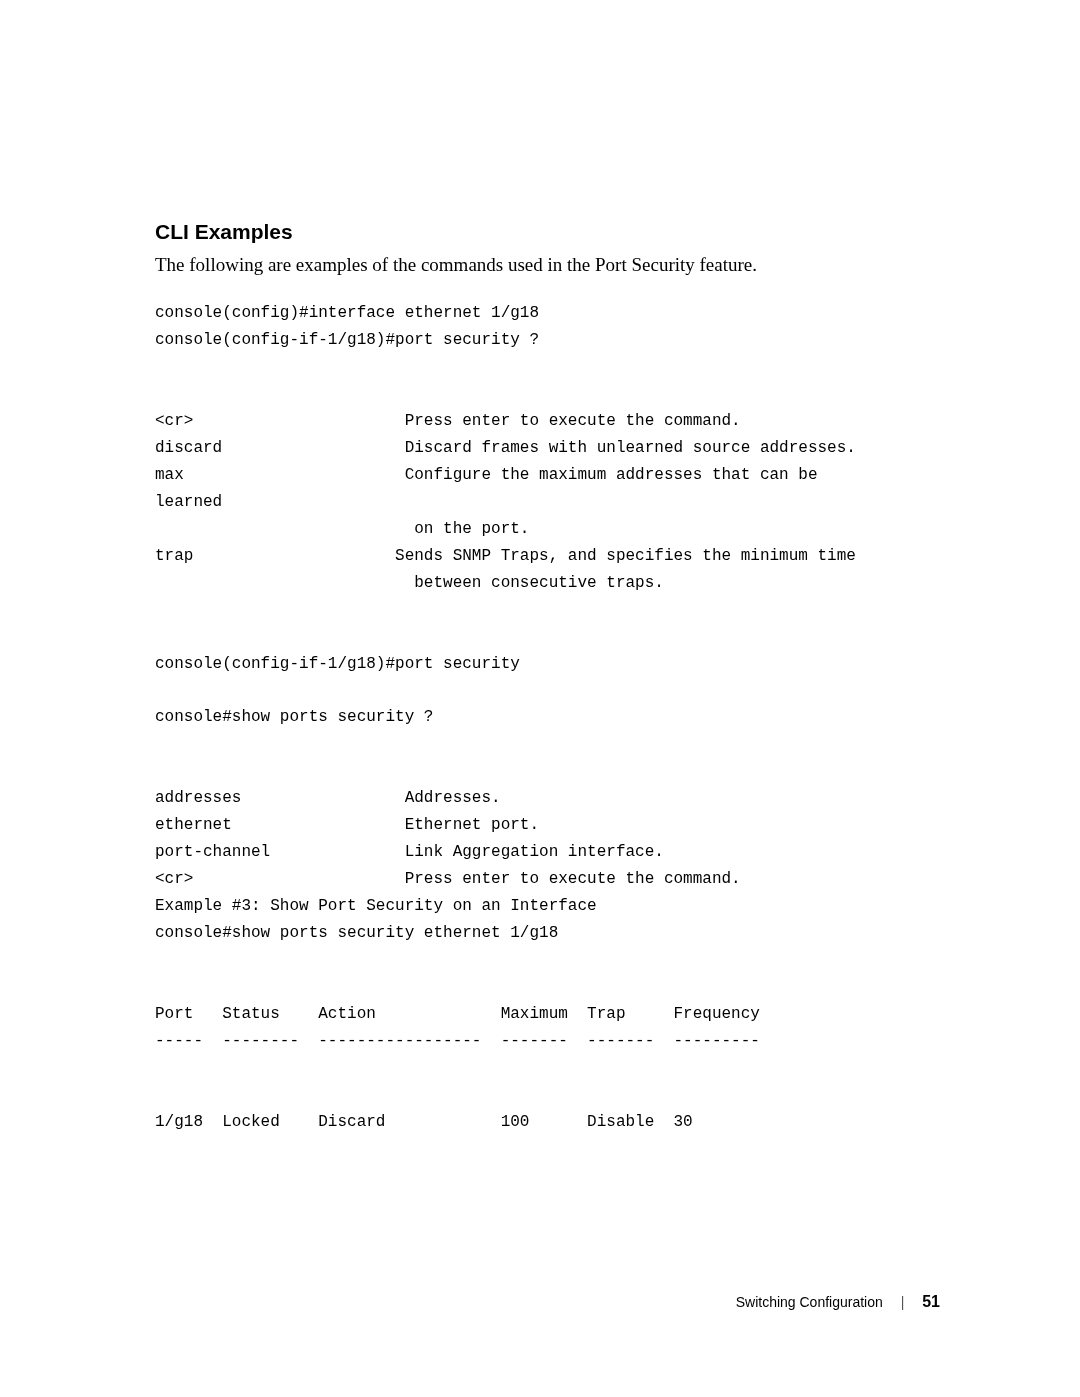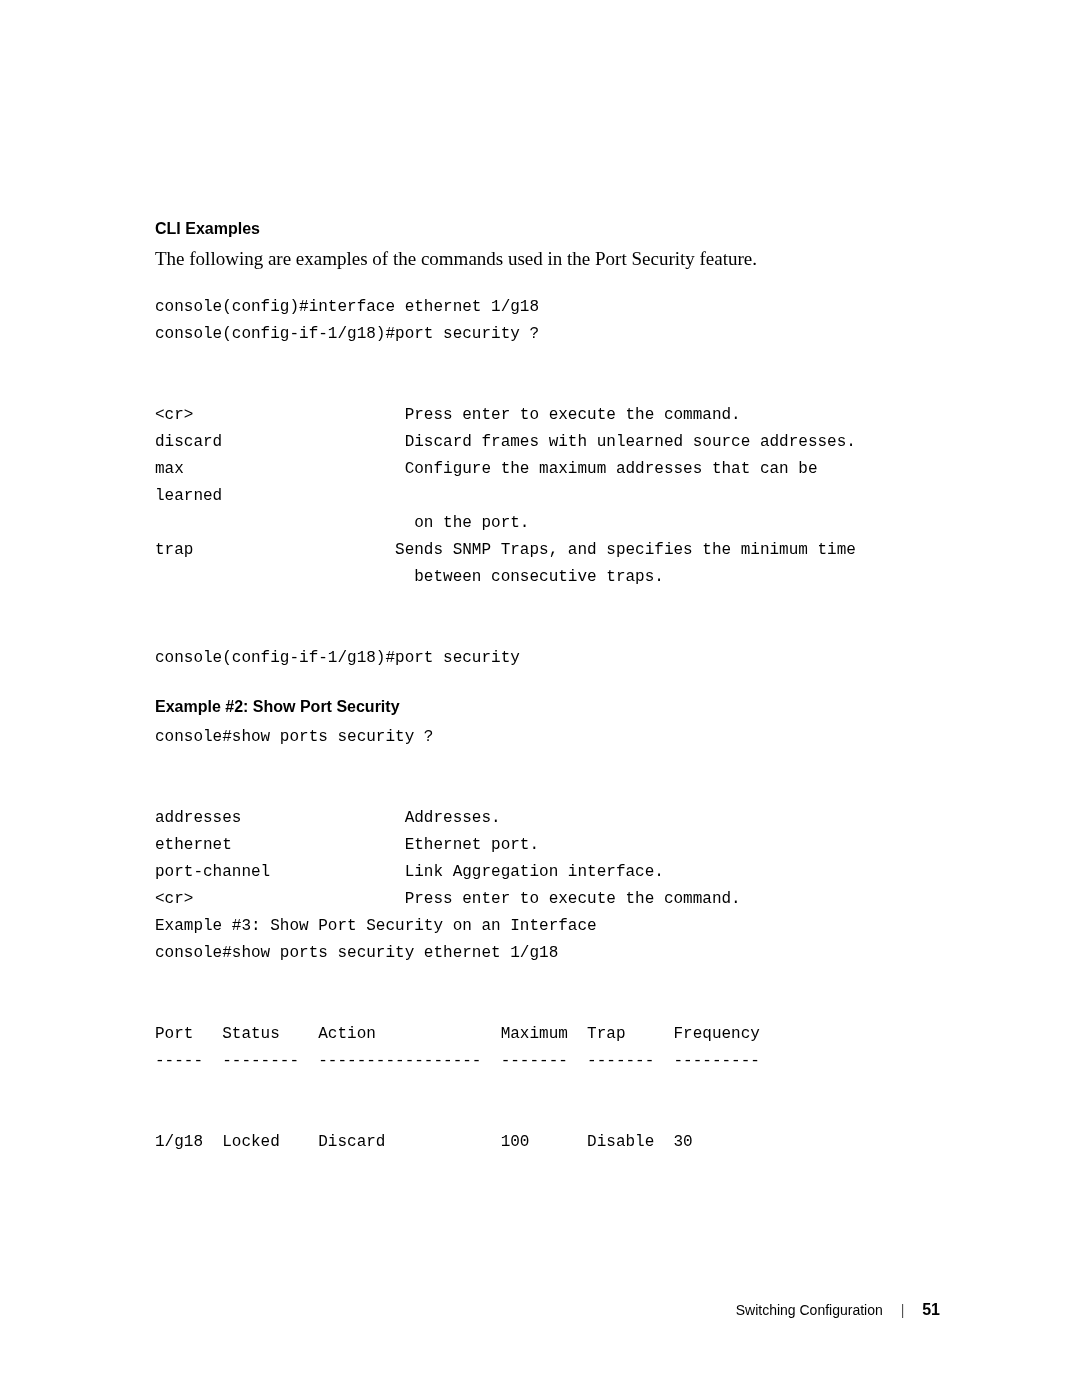--- a/index.html
+++ b/index.html
@@ -11,21 +11,21 @@
     width: 1080px;
     height: 1397px;
     position: relative;
   }
   .page {
     padding: 220px 140px 80px 155px;
   }
   .section-heading {
     font-family: Arial, Helvetica, sans-serif;
     font-weight: bold;
-    font-size: 16px;
+    font-size: 21px;
     margin: 0 0 10px 0;
   }
   .intro {
     font-size: 19px;
     margin: 0 0 24px 0;
   }
   .example-heading {
     font-family: Arial, Helvetica, sans-serif;
     font-weight: bold;
     font-size: 16px;
@@ -33,21 +33,21 @@
   }
   pre.code {
     font-family: 'Courier New', Courier, monospace;
     font-size: 16px;
     line-height: 27px;
     white-space: pre;
     margin: 0 0 26px 0;
   }
   .footer {
     position: absolute;
-    bottom: 78px;
+    bottom: 86px;
     right: 140px;
     font-family: Arial, Helvetica, sans-serif;
     font-size: 14px;
   }
   .footer .sep {
     margin: 0 14px;
     color: #555;
   }
   .footer .pagenum {
     font-weight: bold;
@@ -69,21 +69,20 @@
 discard                   Discard frames with unlearned source addresses.
 max                       Configure the maximum addresses that can be
 learned
                            on the port.
 trap                     Sends SNMP Traps, and specifies the minimum time
                            between consecutive traps.
 
 
 console(config-if-1/g18)#port security</pre>
 
-  <h4 class="example-heading">Example #2: Show Port Security</h4>
   <pre class="code">console#show ports security ?
 
 
 addresses                 Addresses.
 ethernet                  Ethernet port.
 port-channel              Link Aggregation interface.
 &lt;cr&gt;                      Press enter to execute the command.
 Example #3: Show Port Security on an Interface
 console#show ports security ethernet 1/g18
 

